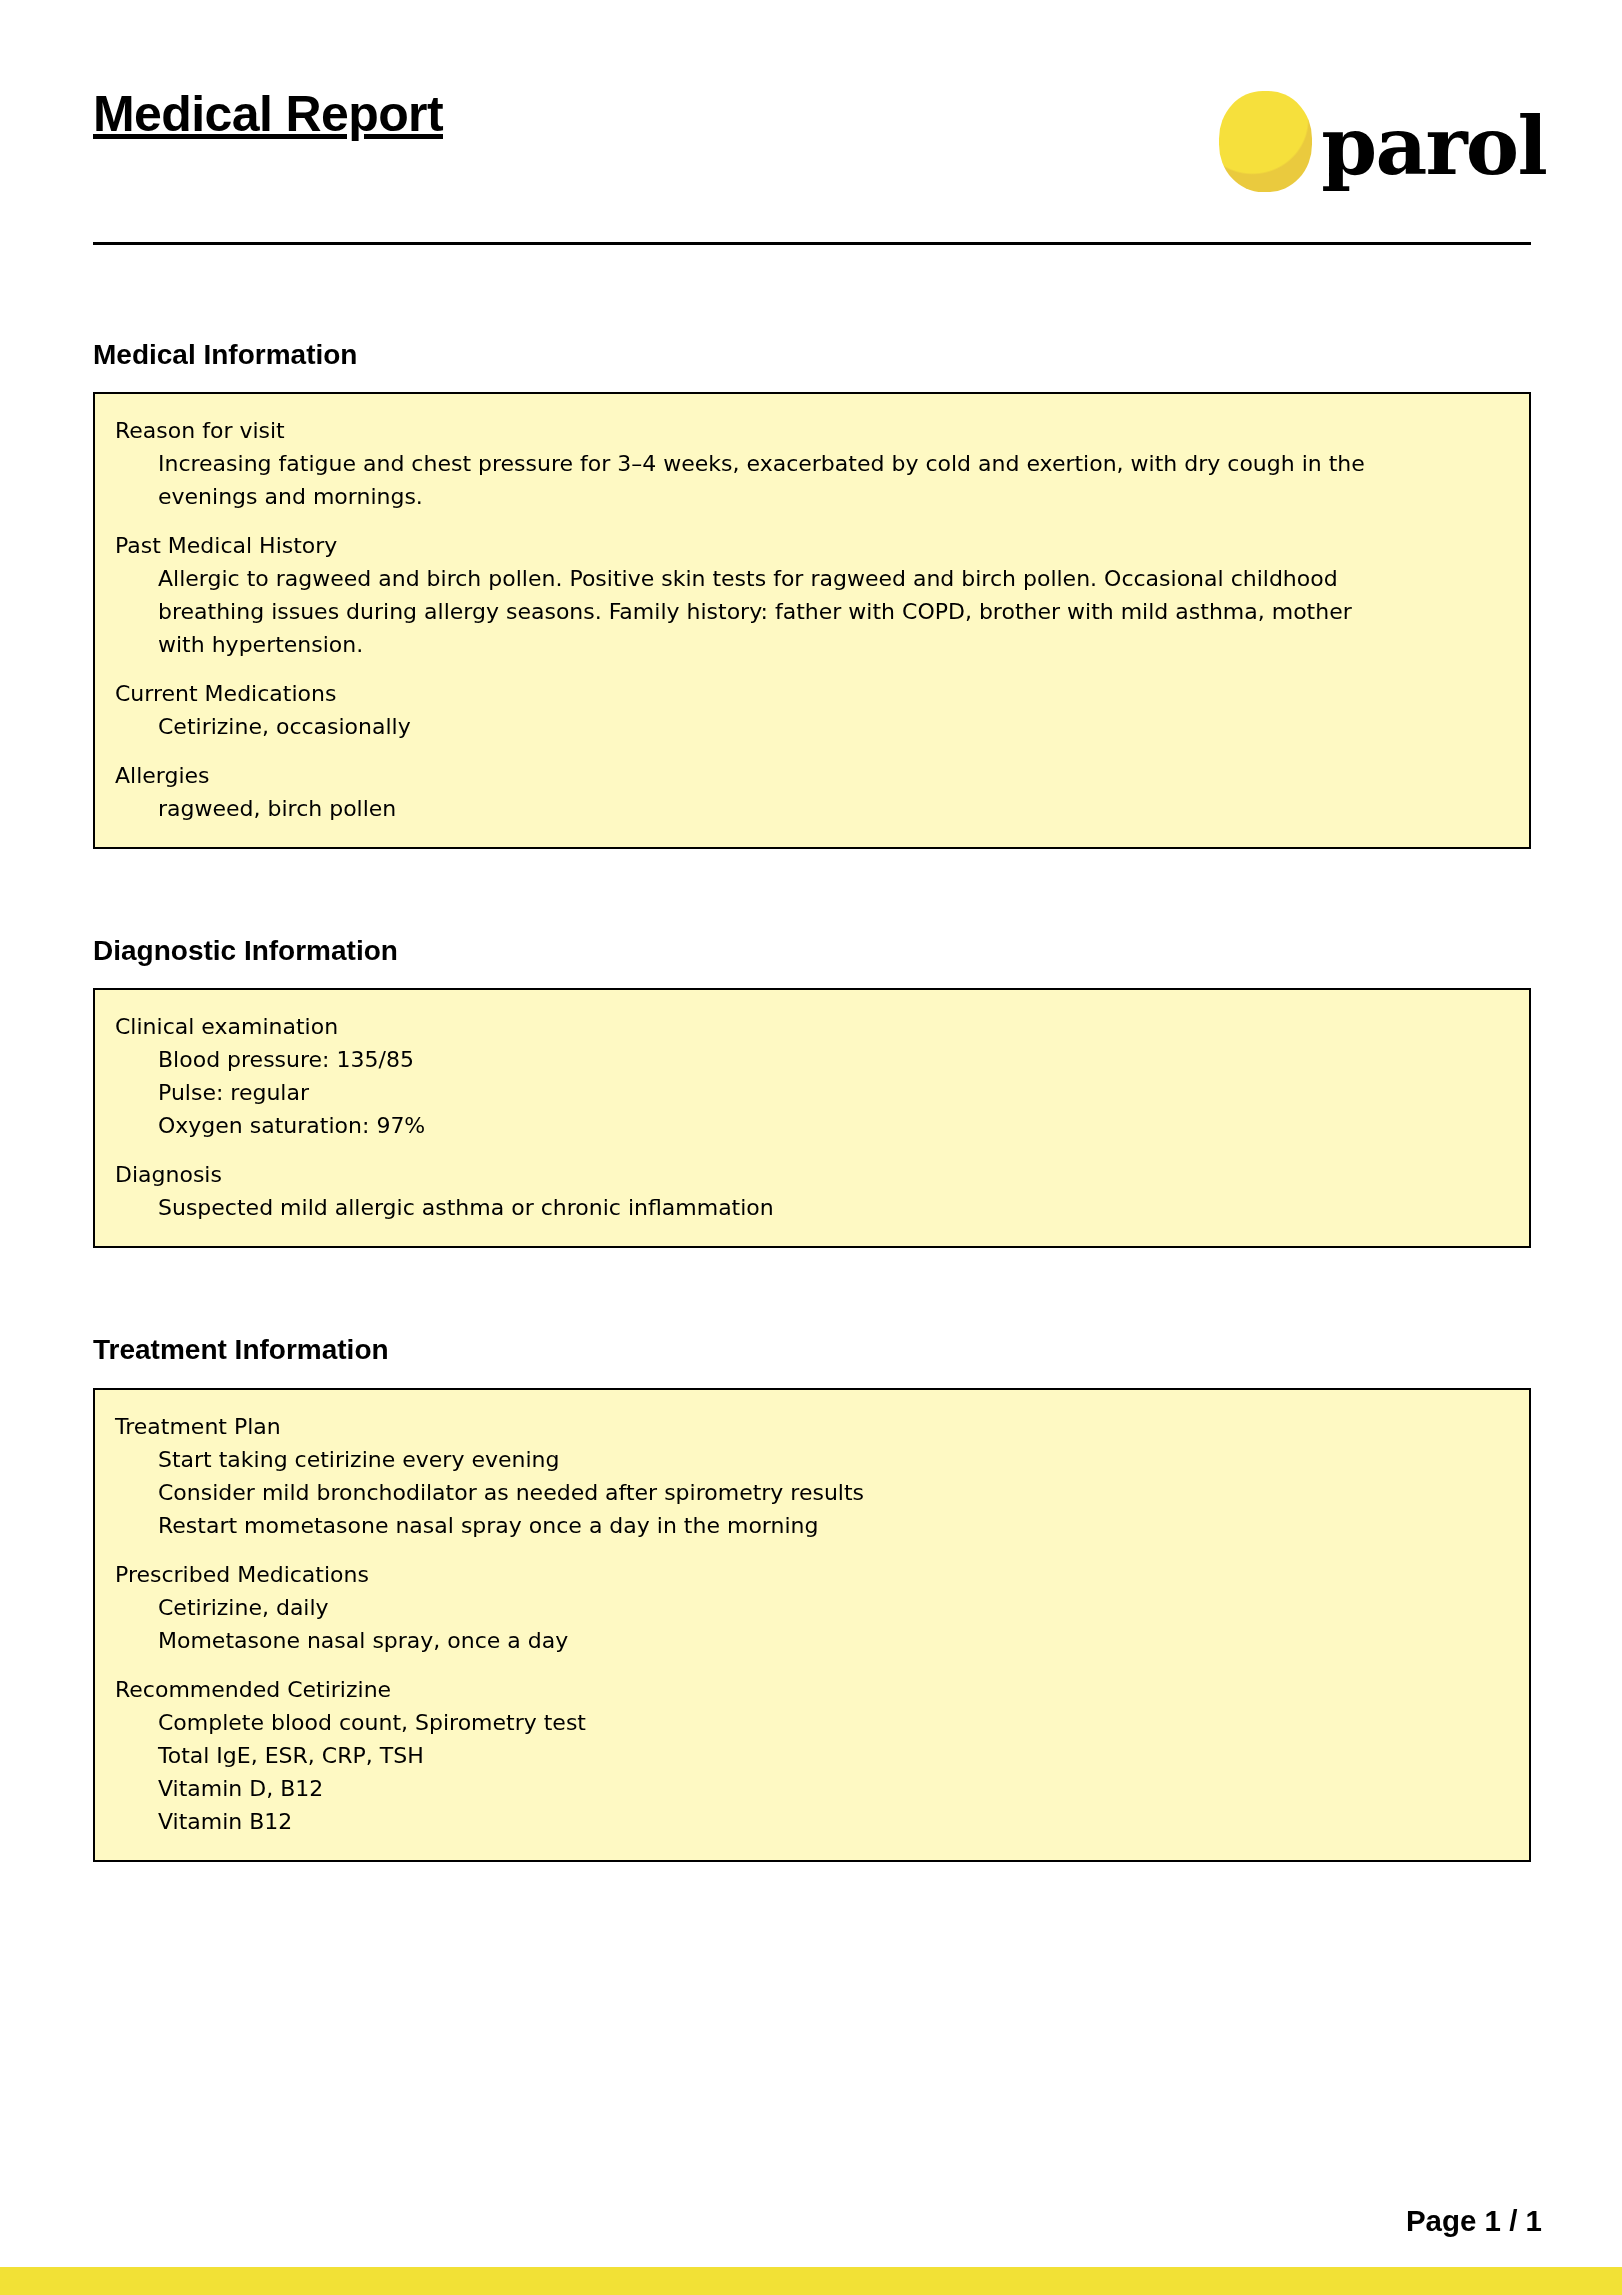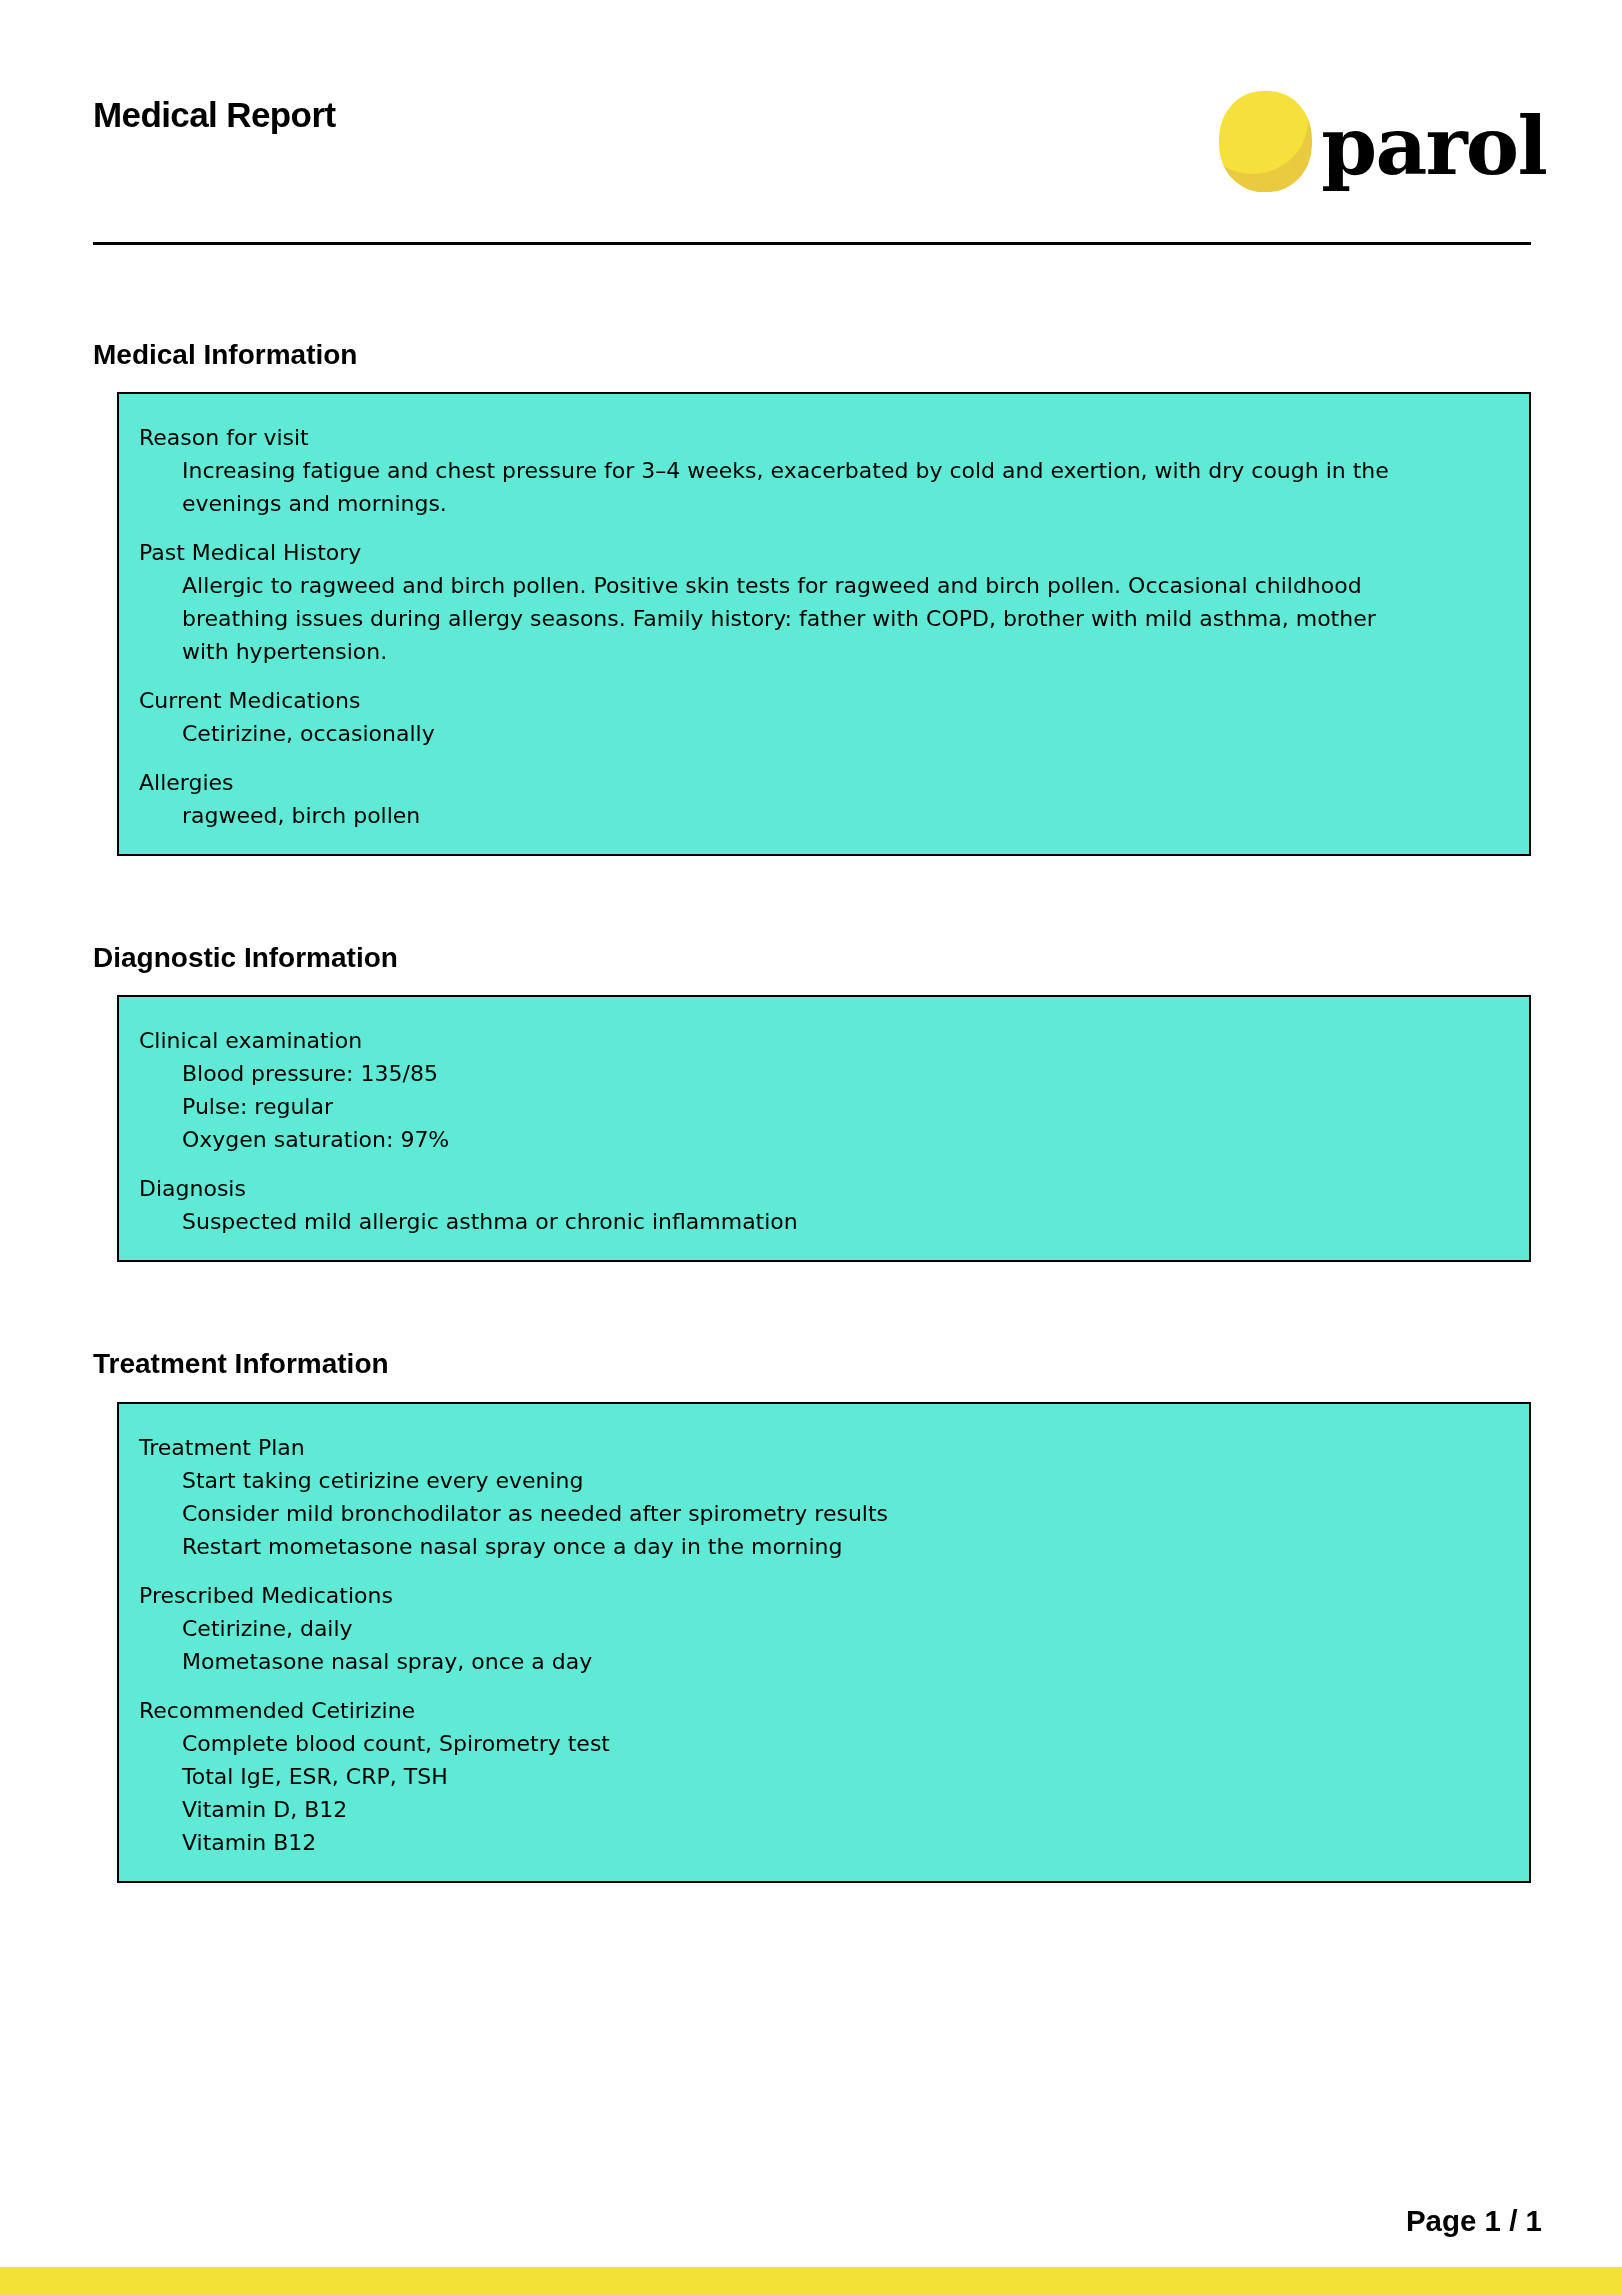--- a/index.html
+++ b/index.html
@@ -11,21 +11,21 @@
   }
   .page { position: relative; width: 100%; height: 100%; }
 
   
   .header {
     display: flex; justify-content: space-between; align-items: flex-start;
     padding: 91px 77px 0 93px;
   }
   .page-title {
     margin: 0; font-family: "Liberation Sans", sans-serif;
-    font-size: 35px; font-weight: bold; line-height: 47px; letter-spacing: -0.6px;
+    font-size: 50px; font-weight: bold; line-height: 47px; letter-spacing: -0.6px; text-decoration: underline;
   }
   .brand { display: flex; align-items: center; gap: 9px; }
   .brand-mark {
     width: 93px; height: 101px; border-radius: 47%;
     background: radial-gradient(ellipse 100% 90% at 36% 28%,
                 var(--brand-yellow, #F6E03C) 59%,
                 var(--brand-yellow-shade, #EACA3E) 61%);
     flex: 0 0 auto;
   }
   .brand-name {
@@ -43,23 +43,22 @@
   
   .sections { padding: 0 92px 0 93px; }
   .section-heading {
     margin: 86px 0 21px 0;
     font-family: "Liberation Sans", sans-serif;
     font-size: 28px; font-weight: bold; line-height: 1.15;
   }
   .section:first-child .section-heading { margin-top: 94px; }
   .box {
     border: 2.5px solid #000;
-    padding: 27px 20px 22px 20px;
-    background: #5eead4;
-    margin-left: 24px;
+    padding: 20px 20px 22px 20px;
+    background: #fef9c3;
   }
   .group + .group { margin-top: 16px; }
   .label {
     font-size: 22px; line-height: 33px;
   }
   .value {
     font-size: 22px; line-height: 33px;
     margin-left: 43px;
     white-space: pre-line;
   }

